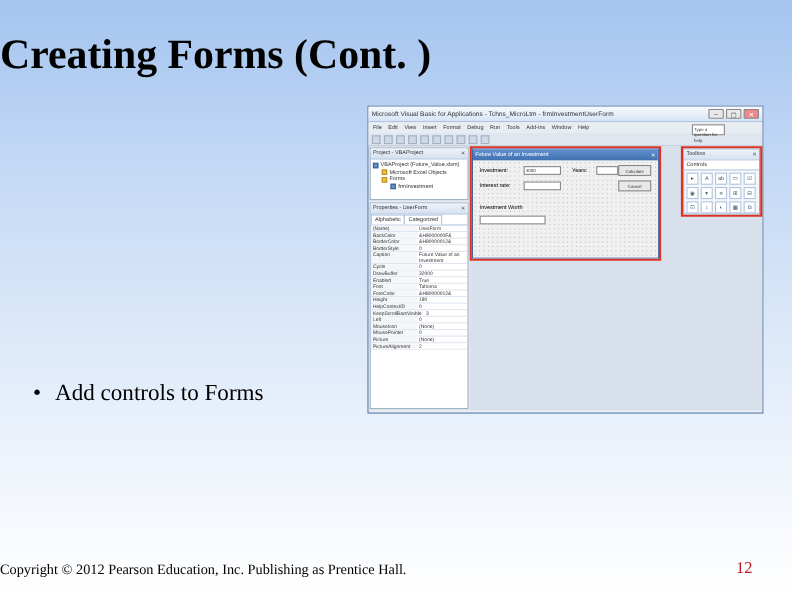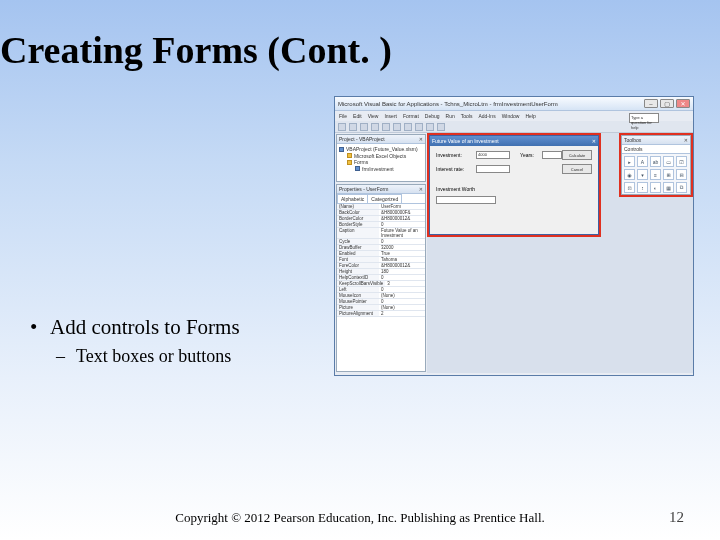--- a/index.html
+++ b/index.html
@@ -210,42 +210,41 @@
     background: #fff;
     border: 1px solid #888;
     font-size: 4px;
     padding: 1px;
   }
   .footer {
     position: absolute;
     bottom: 14px;
     left: 0;
     width: 100%;
-    text-align: center;
+    text-align: left;
     font-size: 13px;
     color: #000;
   }
   .pagenum {
     position: absolute;
     bottom: 14px;
     right: 36px;
     font-size: 15px;
-    color: #404040;
+    color: #b91c1c;
   }
 </style>
 </head>
 <body>
 
 <div class="title">Creating Forms (Cont. )</div>
 
 <div class="content">
   <div class="text-col">
     <ul>
       <li class="bullet">Add controls to Forms</li>
-      <li class="sub">Text boxes or buttons</li>
     </ul>
   </div>
 
   <div class="img-col">
     <div class="vba-window">
       <div class="vba-titlebar">
         <span class="ttl">Microsoft Visual Basic for Applications - Tchns_MicroLtm - frmInvestmentUserForm</span>
         <div class="winbtns">
           <div class="winbtn min">–</div>
           <div class="winbtn max">▢</div>

